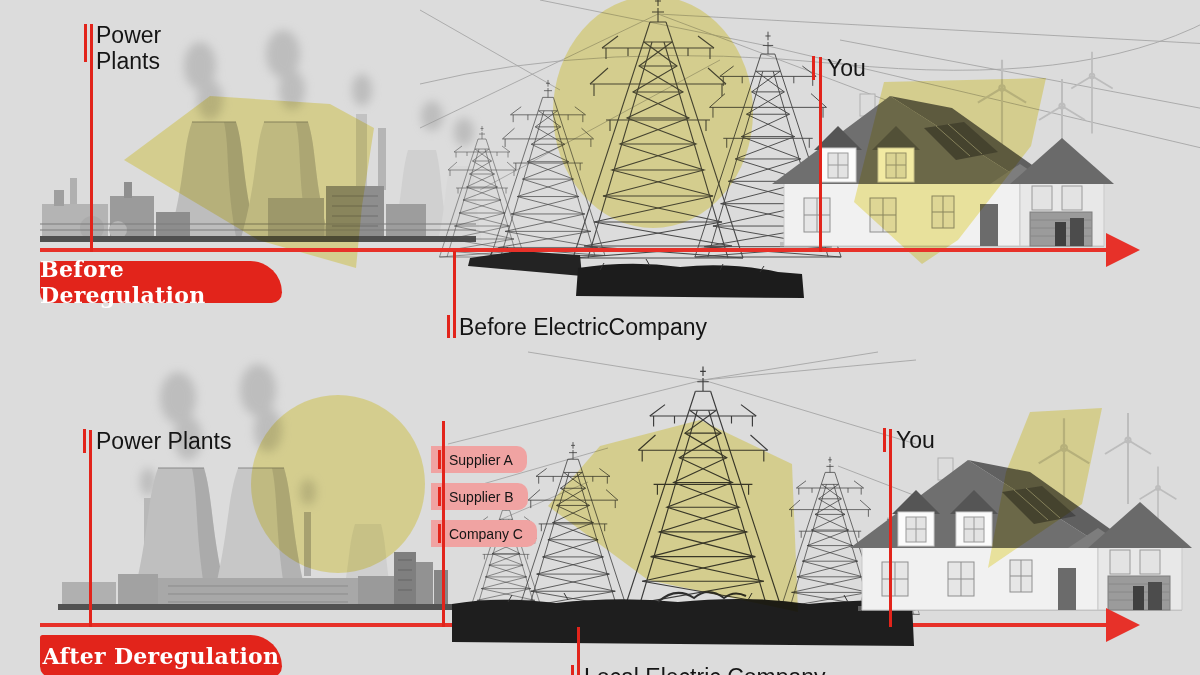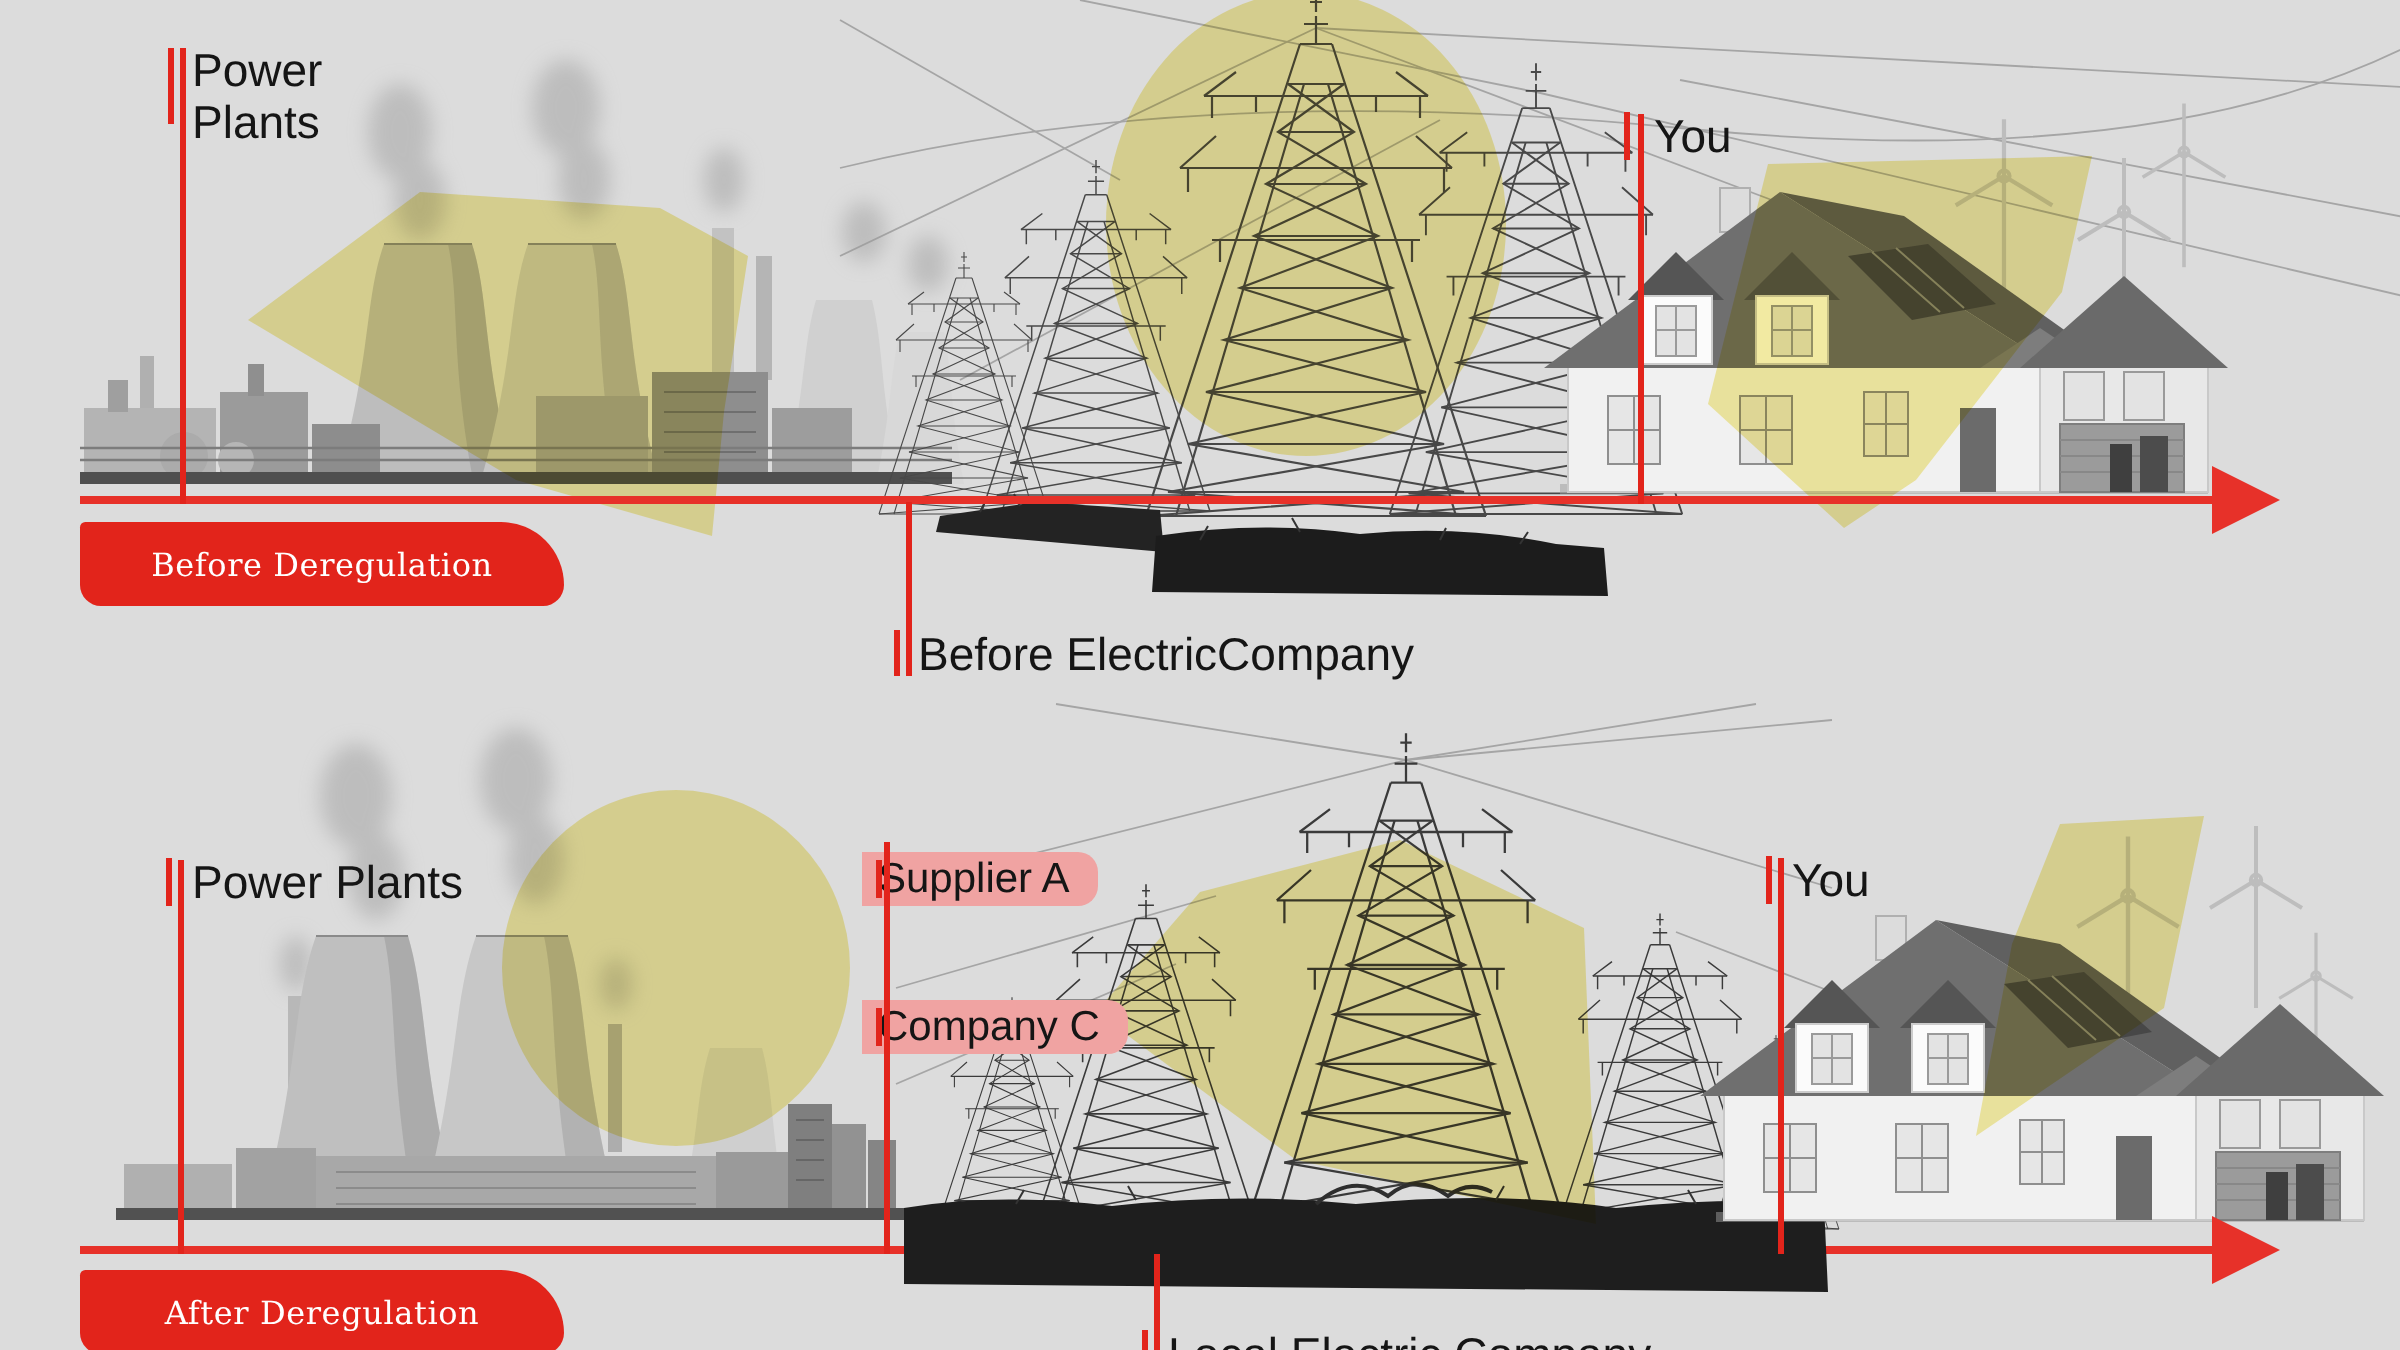--- a/index.html
+++ b/index.html
@@ -15,25 +15,25 @@
          border-top:17px solid transparent;border-bottom:17px solid transparent;}
   .z1{z-index:1}.z4{z-index:4}
   .vline{position:absolute;width:2.5px;background:var(--red,#e2241b);z-index:5;}
   .marker{position:absolute;width:2.5px;background:var(--red,#e2241b);z-index:6;}
   .sup-leader{z-index:7;}
   .lbl{position:absolute;font-size:23px;line-height:26px;color:var(--ink,#151515);
        white-space:nowrap;z-index:6;}
   .wrap{white-space:normal;width:84px;}
   .badge{position:absolute;left:40px;width:242px;height:42px;background:var(--red,#e2241b);
          color:var(--badgetext,#ffffff);font-family:"DejaVu Serif","Liberation Serif",serif;
-         font-weight:normal;font-size:16px;letter-spacing:.3px;display:flex;align-items:center;
+         font-weight:bold;font-size:22px;letter-spacing:.3px;display:flex;align-items:center;
          justify-content:center;border-radius:3px 36px 12px 12px;z-index:6;}
   .hl{position:absolute;left:431px;height:27px;background:var(--pink,#f0a3a2);
       border-radius:0 10px 10px 0;display:flex;align-items:center;
-      padding:0 14px 0 8px;z-index:6;font-size:21px;white-space:nowrap;}
+      padding:0 14px 0 18px;z-index:6;font-size:14px;white-space:nowrap;margin-top:20px;}
   .hl::before{content:"";position:absolute;left:7px;top:4px;bottom:4px;width:2.5px;
       background:var(--red,#e2241b);}
   svg{display:block;overflow:visible;}
 </style>
 </head>
 <body>
 
 <div class="canvas">
 
   <svg width="0" height="0">
@@ -252,18 +252,19 @@
   <div class="marker" style="left:83px;top:429px;height:24px"></div>
   <div class="vline" style="left:89px;top:430px;height:197px"></div>
   <div class="vline sup-leader" style="left:442px;top:421px;height:206px"></div>
   <div class="marker" style="left:883px;top:428px;height:24px"></div>
   <div class="vline" style="left:889px;top:429px;height:198px"></div>
   <div class="marker" style="left:571px;top:665px;height:20px"></div>
   <div class="vline" style="left:577px;top:627px;height:48px"></div>
 
   <div class="lbl" style="left:96px;top:428px">Power Plants</div>
   <div class="hl" style="top:426px">Supplier A</div>
+  <div class="hl" style="top:463px">Supplier B</div>
   <div class="hl" style="top:500px">Company C</div>
   <div class="lbl" style="left:896px;top:427px">You</div>
   <div class="lbl" style="left:584px;top:664px">Local Electric Company</div>
   <div class="badge" style="top:635px">After Deregulation</div>
 
 </div>
 
 </body></html>

